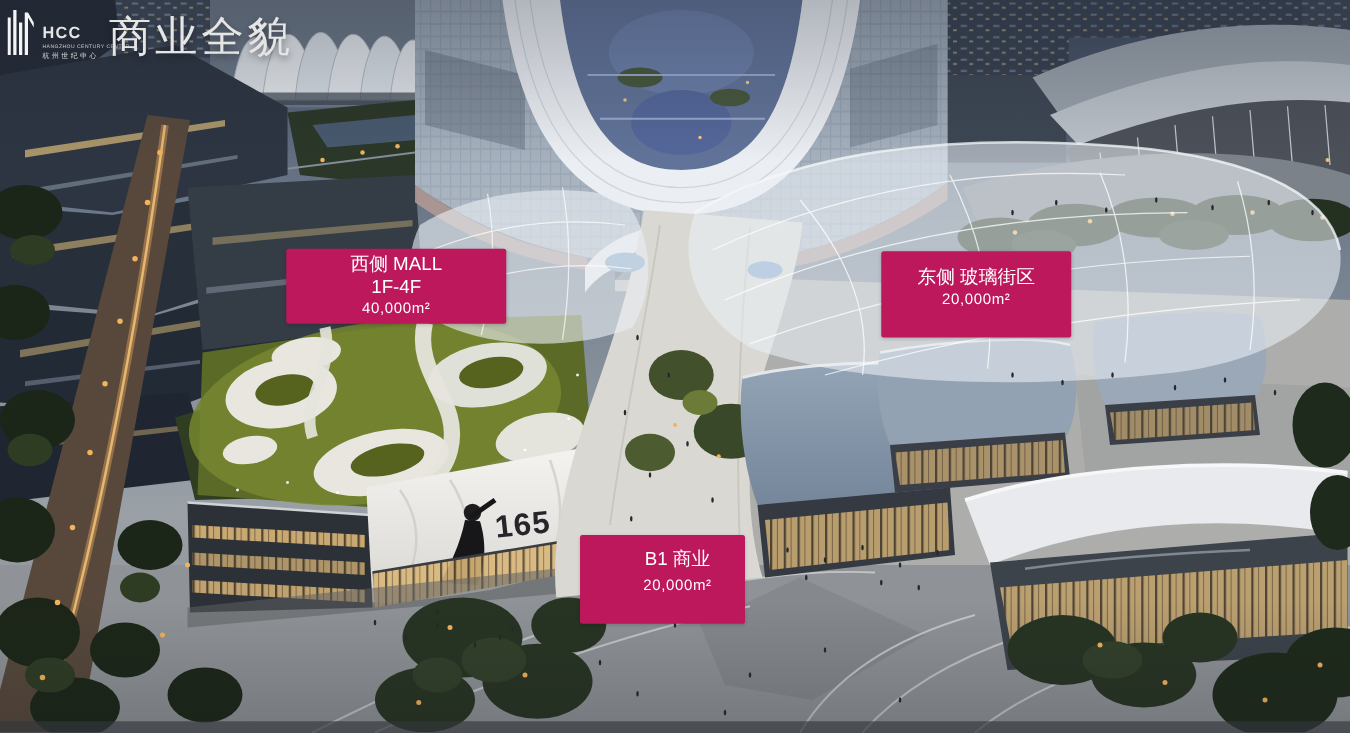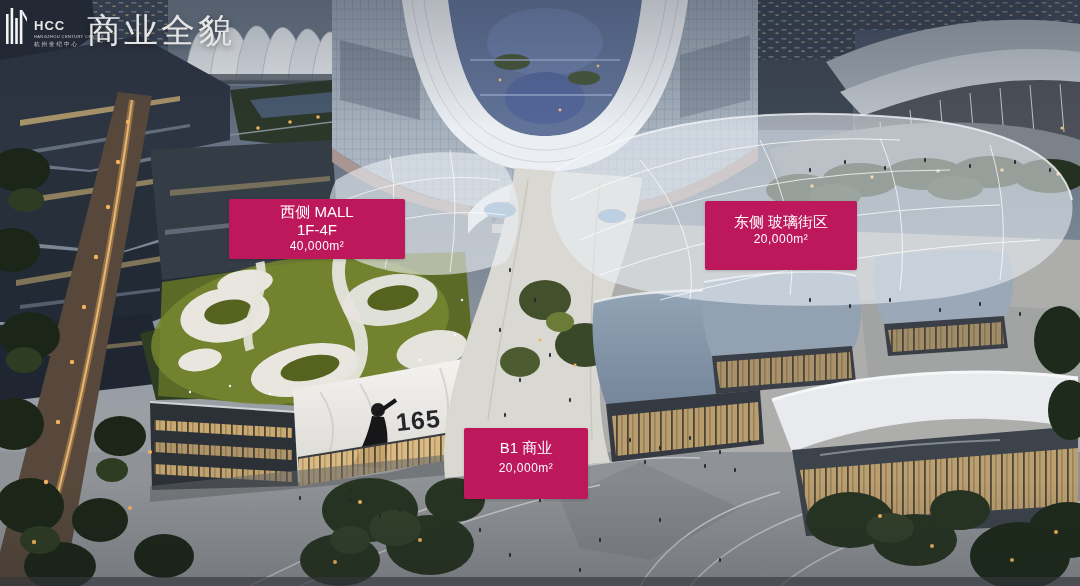--- a/index.html
+++ b/index.html
@@ -14,21 +14,21 @@
   .logo-cn{font-size:5.5px;letter-spacing:2px;opacity:.9;margin-top:2px;white-space:nowrap;}
   .slide-title{position:absolute;left:87px;top:13px;z-index:30;color:#e5e5e5;
        font-size:34px;font-weight:normal;letter-spacing:3px;line-height:1.05;
        text-shadow:0 2px 6px rgba(0,0,0,.4);}
   .zone-label{position:absolute;z-index:25;background:#be185d;color:#ffffff;text-align:center;
        border-radius:2px;box-shadow:0 1px 3px rgba(0,0,0,.18);}
   .zone-label .ln{display:block;line-height:17.5px;font-size:15px;}
   .zone-label .ln.num{font-size:12px;letter-spacing:.5px;}
   .label-west{left:229px;top:199px;width:176px;height:56px;padding-top:4px;}
   .label-east{left:705px;top:201px;width:152px;height:57px;padding-top:12px;text-align:center;}
-  .label-b1{left:464px;top:428px;width:124px;height:61px;padding-top:10px;}
+  .label-b1{left:464px;top:428px;width:108px;height:61px;padding-top:10px;padding-left:24px;}
   .label-b1 .ln{line-height:20px;}
   .billboard-num{position:absolute;left:396px;top:406px;z-index:20;color:#26262a;
        font-size:25px;font-weight:bold;transform:rotate(-6deg);letter-spacing:1px;}
 </style>
 </head>
 <body>
 
 <div class="stage">
 
   <svg class="art" width="1080" height="586" viewBox="0 0 1080 586" aria-hidden="true">

